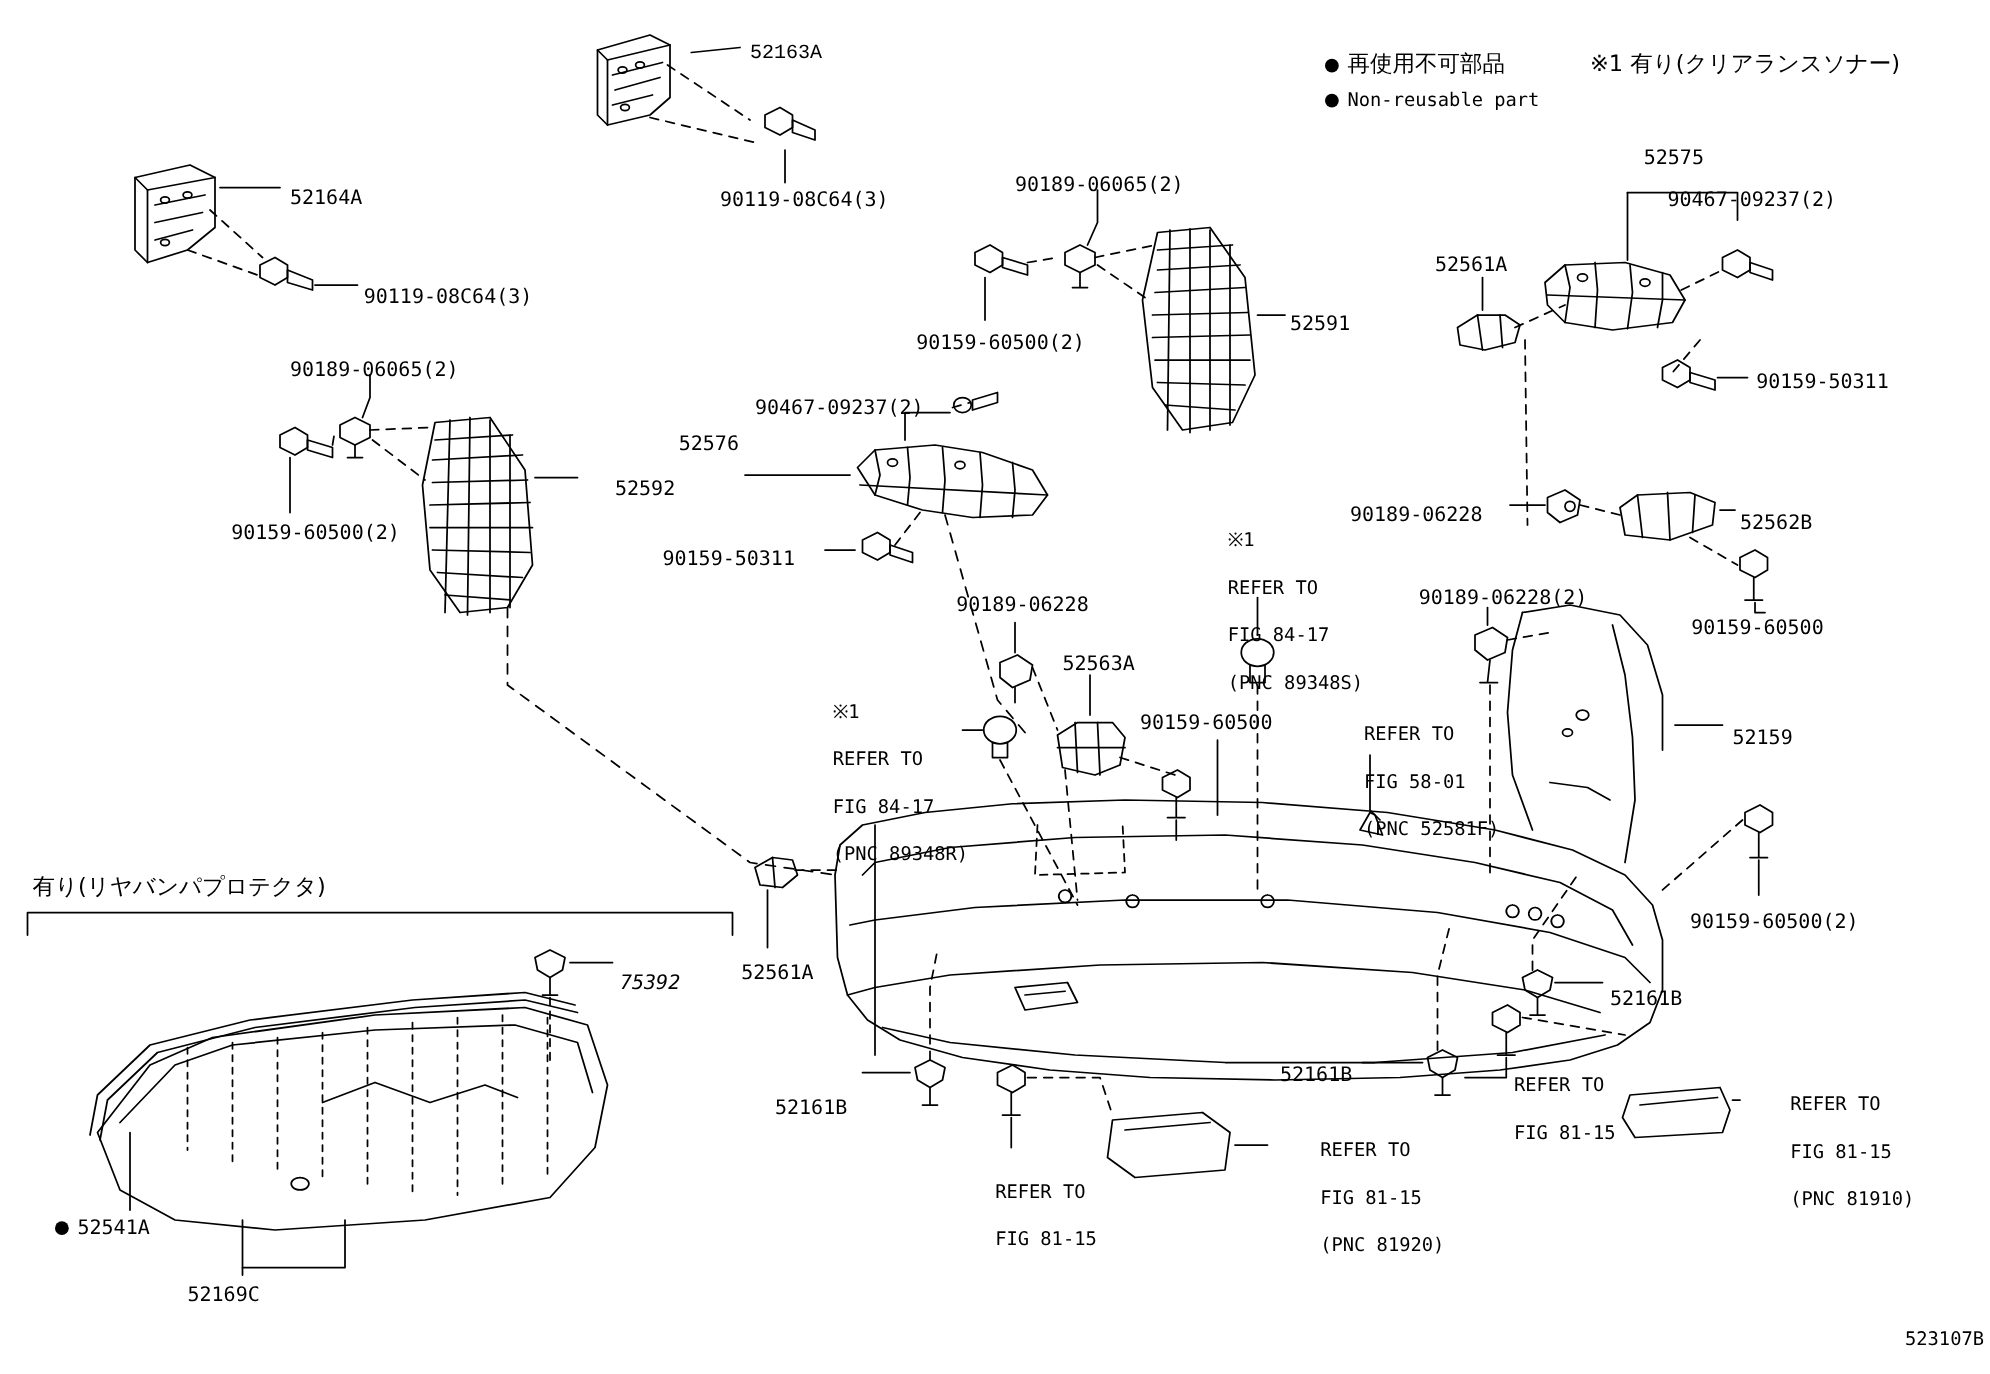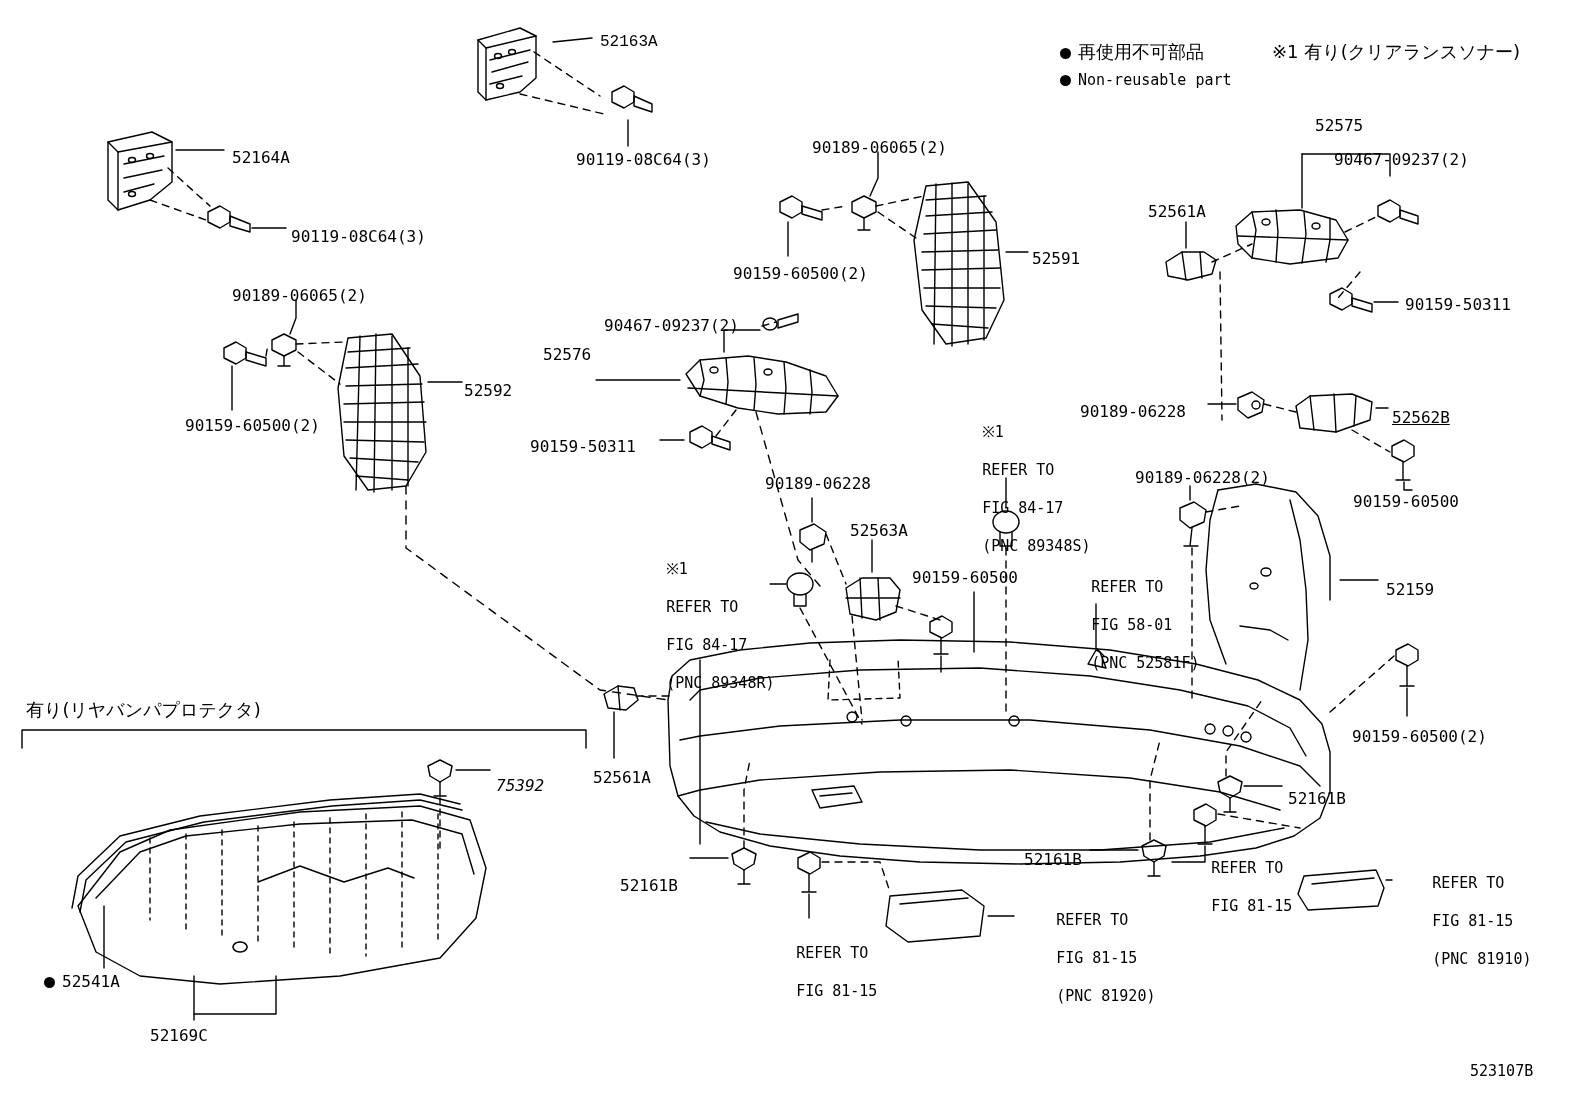--- a/index.html
+++ b/index.html
@@ -374,26 +374,26 @@
   <div class="lbl" style="left:291px;top:227px;">90119-08C64(3)</div>
   <div class="lbl" style="left:812px;top:138px;">90189-06065(2)</div>
   <div class="lbl" style="left:733px;top:264px;">90159-60500(2)</div>
   <div class="lbl" style="left:1032px;top:249px;">52591</div>
   <div class="lbl" style="left:1315px;top:116px;">52575</div>
   <div class="lbl" style="left:1334px;top:150px;">90467-09237(2)</div>
   <div class="lbl" style="left:1148px;top:202px;">52561A</div>
   <div class="lbl" style="left:1405px;top:295px;">90159-50311</div>
   <div class="lbl" style="left:232px;top:286px;">90189-06065(2)</div>
   <div class="lbl" style="left:185px;top:416px;">90159-60500(2)</div>
-  <div class="lbl" style="left:464px;top:381px;">52592</div>
+  <div class="lbl" style="left:492px;top:381px;">52592</div>
   <div class="lbl" style="left:519px;top:345px;margin-left:24px;">52576</div>
   <div class="lbl" style="left:604px;top:316px;">90467-09237(2)</div>
   <div class="lbl" style="left:530px;top:437px;">90159-50311</div>
   <div class="lbl" style="left:1080px;top:402px;">90189-06228</div>
-  <div class="lbl" style="left:1392px;top:408px;text-decoration:underline;">52562B</div>
+  <div class="lbl" style="left:1392px;top:408px;">52562B</div>
   <div class="lbl" style="left:1353px;top:492px;">90159-60500</div>
   <div class="lbl" style="left:1135px;top:468px;">90189-06228(2)</div>
   <div class="lbl" style="left:765px;top:474px;">90189-06228</div>
   <div class="lbl" style="left:850px;top:521px;">52563A</div>
   <div class="lbl" style="left:912px;top:568px;">90159-60500</div>
   <div class="lbl" style="left:1386px;top:580px;">52159</div>
   <div class="lbl" style="left:1352px;top:727px;">90159-60500(2)</div>
   <div class="lbl" style="left:593px;top:768px;">52561A</div>
   <div class="lbl" style="left:496px;top:776px;font-style:italic;">75392</div>
   <div class="lbl" style="left:1288px;top:789px;">52161B</div>
@@ -433,15 +433,15 @@
   <div class="lbl small multi" style="left:1020px;top:892px;">
     <span>REFER TO</span><br>
     <span>FIG 81-15</span><br>
     <span>(PNC 81920)</span>
   </div>
   <div class="lbl small multi" style="left:760px;top:925px;">
     <span>REFER TO</span><br>
     <span>FIG 81-15</span>
   </div>
 
-  <div class="lbl" style="left:1470px;top:1062px;font-size:15px;">523107B</div>
+  <div class="lbl" style="left:1524px;top:1062px;font-size:15px;">523107B</div>
 
 </div>
 
 </body></html>

